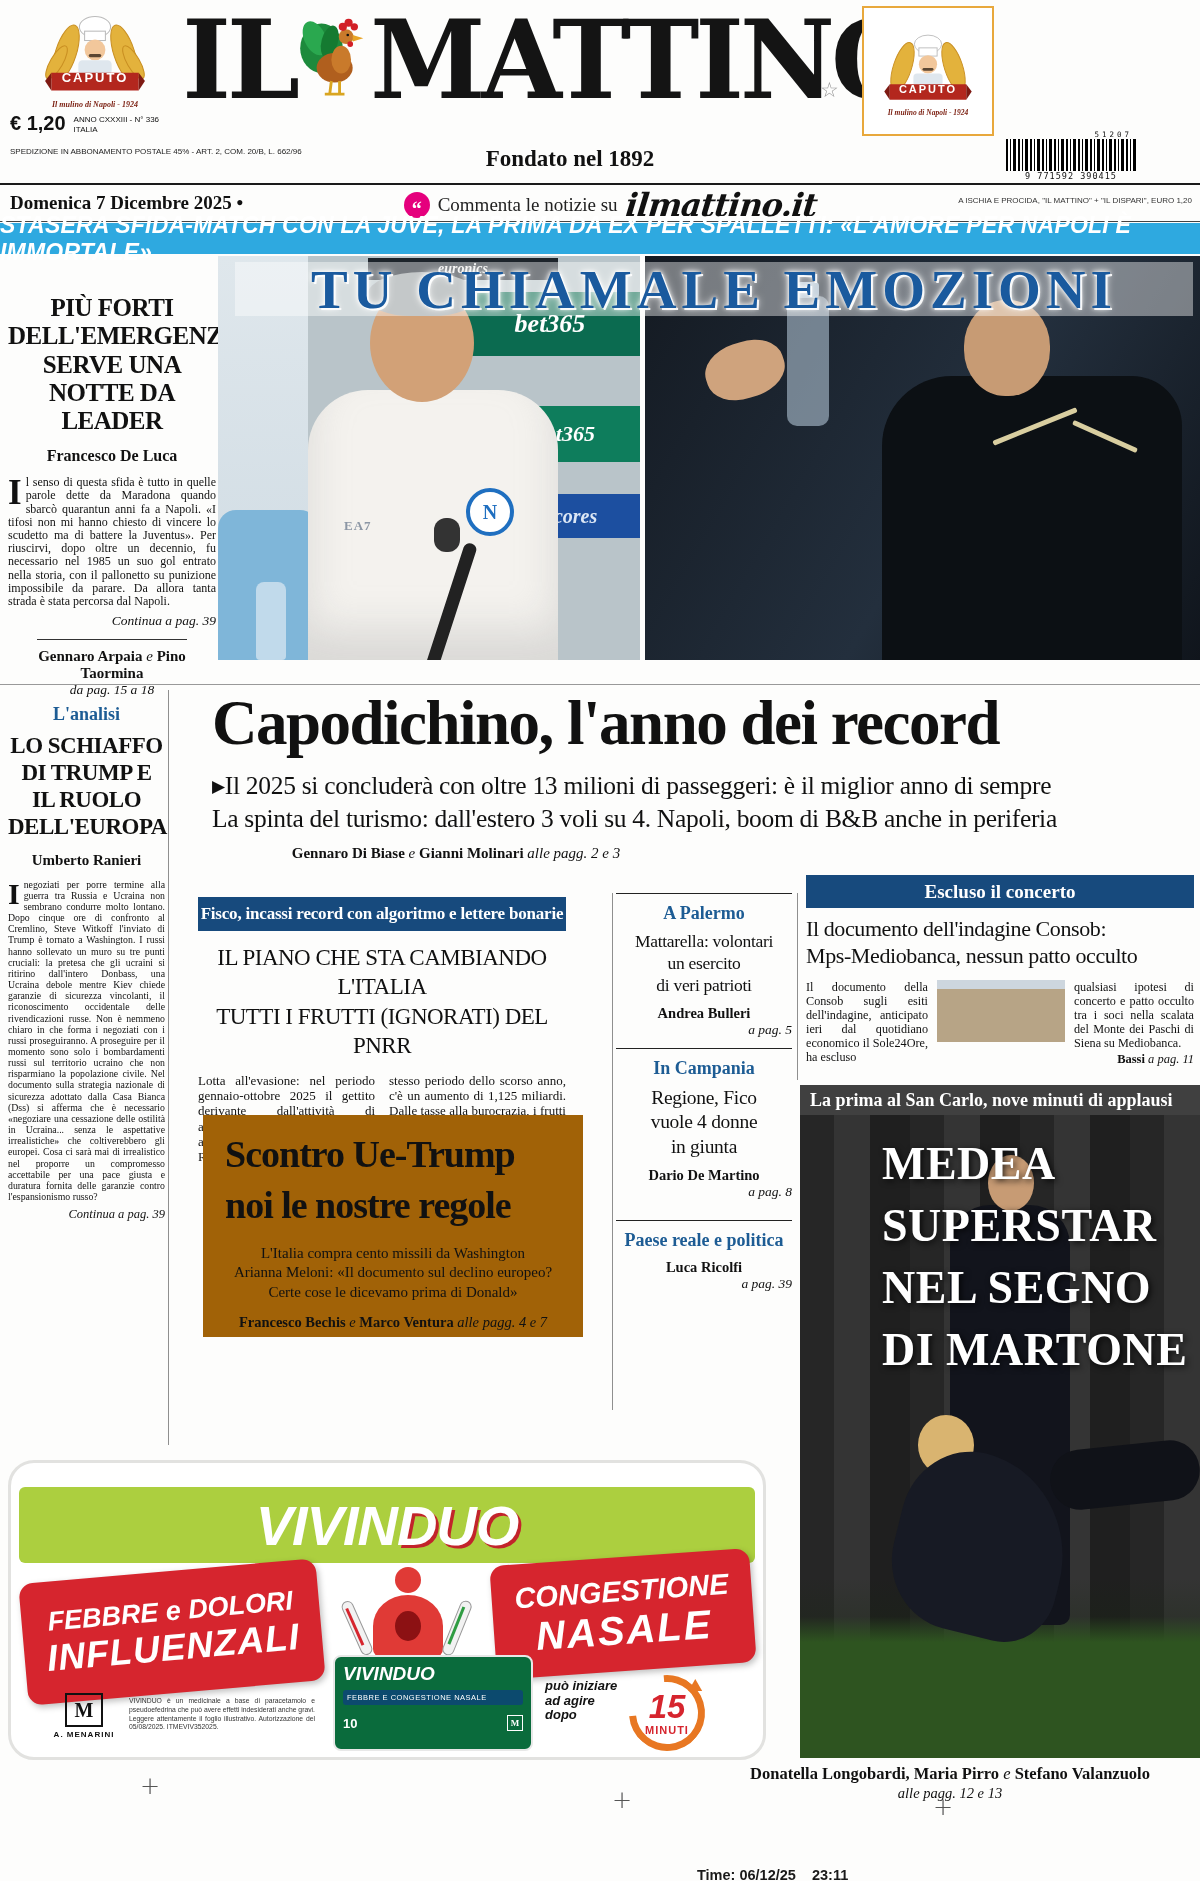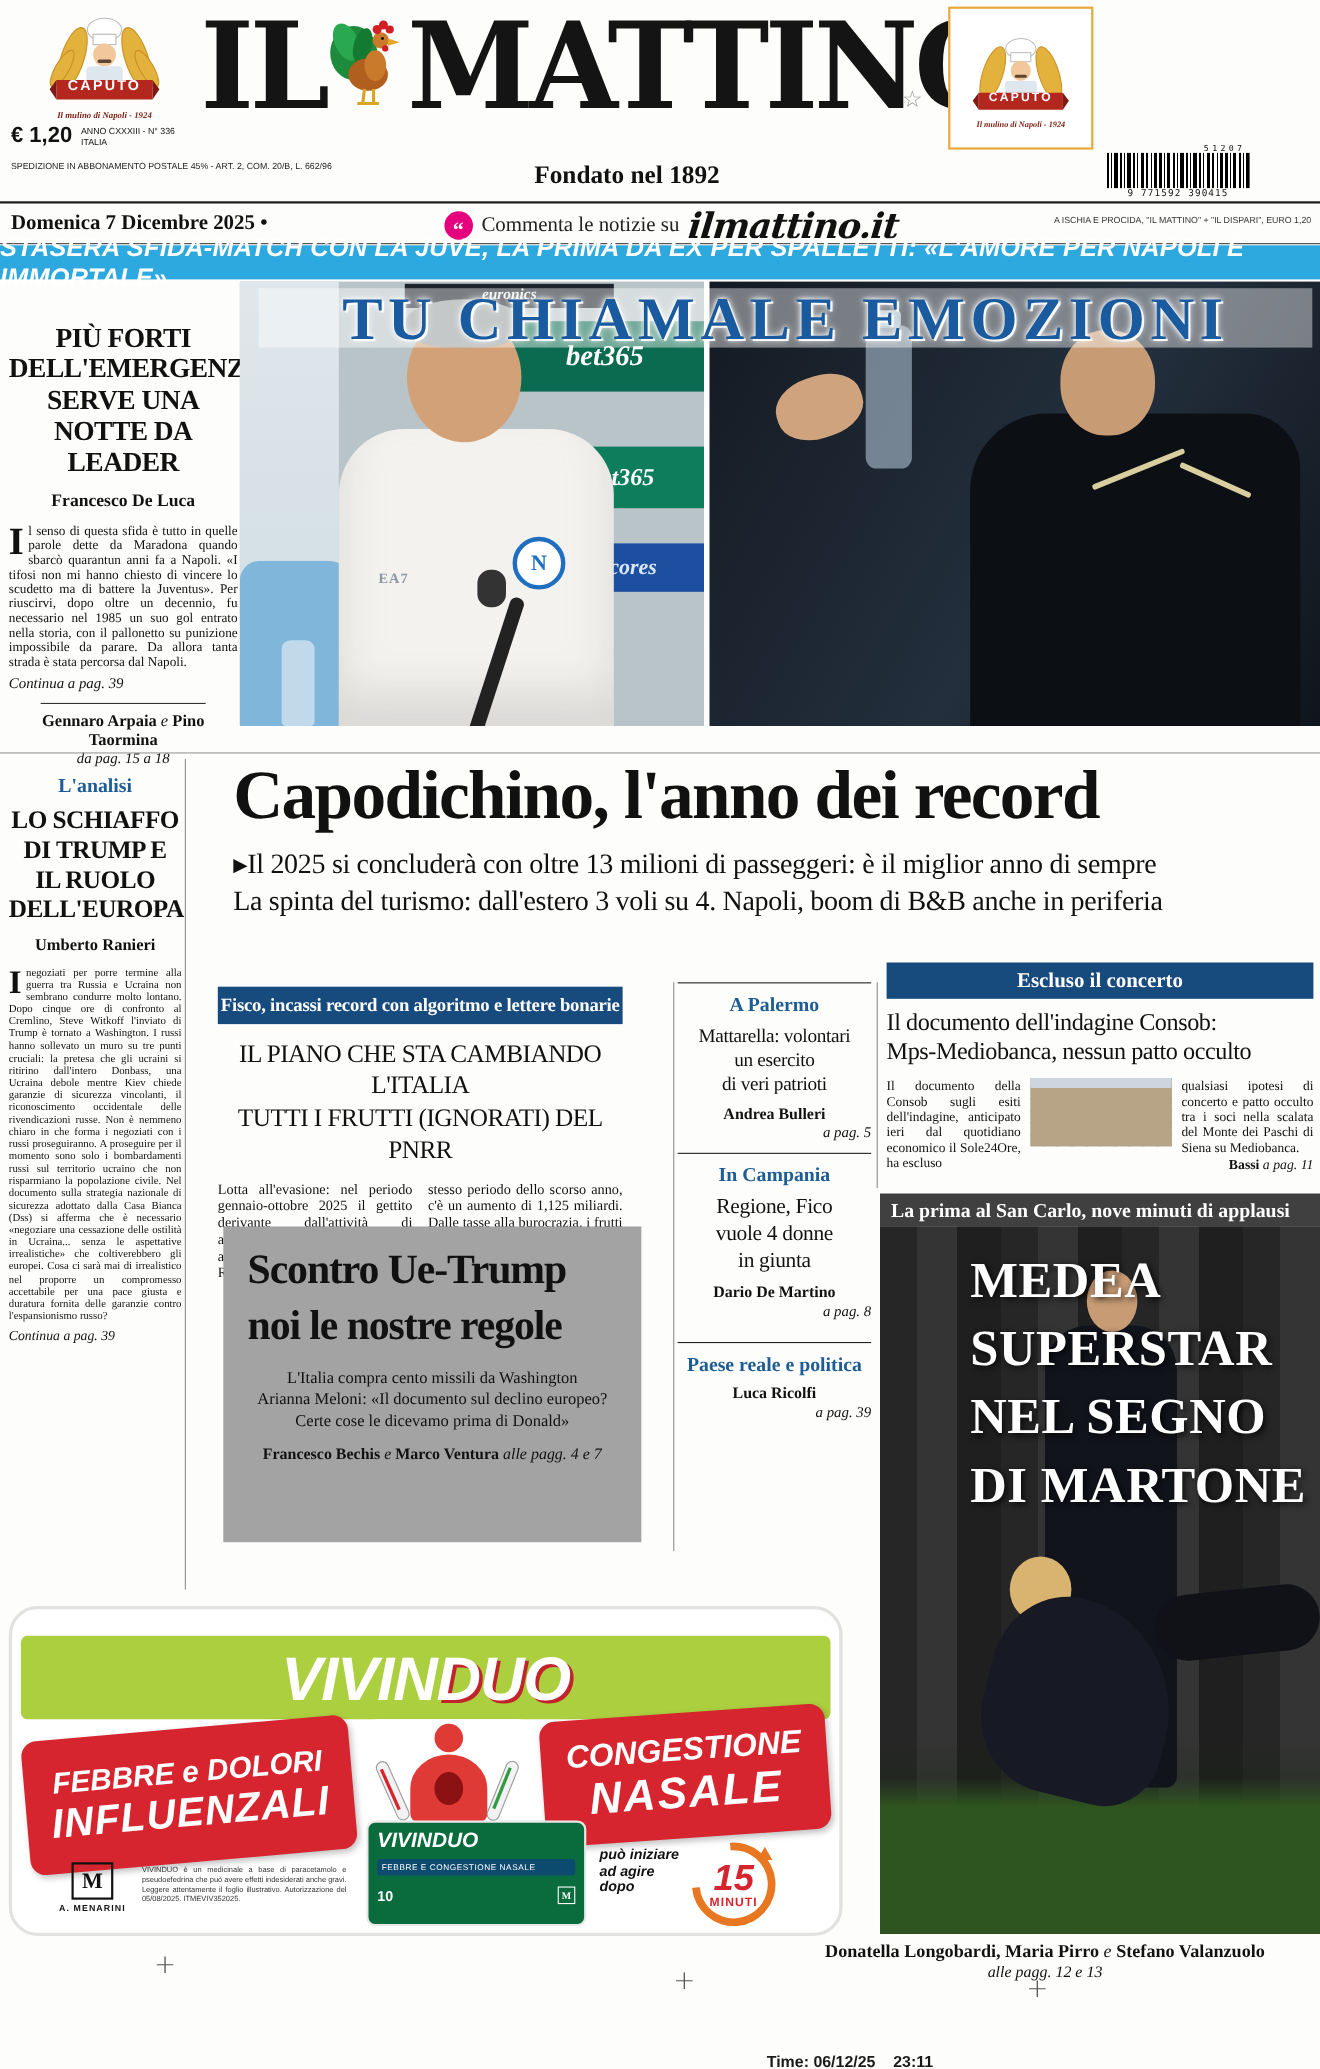--- a/index.html
+++ b/index.html
@@ -51,21 +51,21 @@
           align-items:center;justify-content:center;font-family:"Liberation Sans",sans-serif;
           font-weight:bold;font-style:italic;font-size:23px;letter-spacing:0.2px;}
 
   
   #opinion{left:8px;top:294px;width:208px;}
   #opinion .title{font-size:25px;line-height:1.13;font-weight:bold;text-align:center;letter-spacing:-0.5px;}
   .byline{font-weight:bold;text-align:center;}
   #opinion .byline{font-size:16px;margin-top:12px;}
   #opinion .body{margin-top:11px;font-size:12px;line-height:1.1;}
   .dropcap{float:left;font-weight:bold;font-size:35px;line-height:0.8;padding:3px 4px 0 0;}
-  .continua{font-style:italic;font-size:13.5px;margin-top:5px;}
+  .continua{font-style:italic;font-size:13.5px;text-align:right;margin-top:5px;}
   #opinion .midrule{width:150px;height:1px;background:#333;margin:10px auto 8px auto;}
   .authors{font-size:15px;text-align:center;font-weight:bold;}
   .authors .it{font-style:italic;font-weight:normal;}
   .pageref{font-style:italic;font-size:13.5px;text-align:center;}
 
   
   .photo{overflow:hidden;}
   #photo-conte{left:218px;top:256px;width:422px;height:404px;background:#b9c4c9;}
   #photo-spalletti{left:645px;top:256px;width:555px;height:404px;background:linear-gradient(120deg,#141a22,#232f3d 55%,#10151c);}
   #overlay-title{left:235px;top:262px;width:958px;height:54px;background:rgba(255,255,255,0.42);
@@ -120,21 +120,21 @@
   
   #fisco{left:198px;top:897px;width:368px;}
   .navy-box{background:#174a7d;color:#fff;text-align:center;font-weight:bold;}
   #fisco .navy-box{height:34px;line-height:34px;font-size:17px;letter-spacing:-0.2px;}
   #fisco .big{margin-top:12px;font-size:23px;line-height:1.28;text-align:center;letter-spacing:-0.5px;}
   .twocol{display:flex;gap:14px;margin-top:12px;}
   .twocol .col{flex:1;font-size:13px;line-height:1.18;}
   .bassi{text-align:right;margin-top:2px;font-size:13.5px;}
 
   
-  #scontro{left:203px;top:1115px;width:380px;height:287px;background:#a3a3a3;box-sizing:border-box;padding:14px 18px;}
+  #scontro{left:203px;top:1115px;width:380px;height:222px;background:#a16207;box-sizing:border-box;padding:14px 18px;}
   #scontro .h{font-size:38px;font-weight:bold;line-height:1.34;letter-spacing:-1px;padding-left:4px;}
   #scontro .sub{margin-top:13px;text-align:center;font-size:15px;line-height:1.3;}
   #scontro .byline-row{margin-top:12px;text-align:center;font-size:14.5px;}
 
   
   #colb{left:616px;top:893px;width:176px;}
   .colb-sec{border-top:1px solid #222;padding-top:9px;box-sizing:border-box;}
   .colb-sec .kicker{font-size:18px;}
   .colb-title{text-align:center;margin-top:7px;line-height:1.25;letter-spacing:-0.3px;}
   #sec-palermo{height:155px;}
@@ -398,20 +398,24 @@
   <div class="vr" style="left:168px;top:690px;height:755px;"></div>
   <div class="vr" style="left:612px;top:893px;height:517px;"></div>
   <div class="vr" style="left:797px;top:893px;height:187px;"></div>
 
   <div class="abs" id="lead">
     <div id="lead-headline">Capodichino, l'anno dei record</div>
     <div class="deck" style="margin-top:14px;">
       <span class="arrow">▶</span><span>Il 2025 si concluderà con oltre 13 milioni di passeggeri: è il miglior anno di sempre</span>
     </div>
     <div class="deck">La spinta del turismo: dall'estero 3 voli su 4. Napoli, boom di B&amp;B anche in periferia</div>
+    <div class="byline-row">
+      <span class="bl-b">Gennaro Di Biase</span> <span class="bl-i">e</span>
+      <span class="bl-b">Gianni Molinari</span> <span class="bl-i">alle pagg. 2 e 3</span>
+    </div>
   </div>
 
   <div class="abs" id="fisco">
     <div class="navy-box">Fisco, incassi record con algoritmo e lettere bonarie</div>
     <div class="big">
       <div>IL PIANO CHE STA CAMBIANDO L'ITALIA</div>
       <div>TUTTI I FRUTTI (IGNORATI) DEL PNRR</div>
     </div>
     <div class="twocol">
       <div class="col just">Lotta all'evasione: nel periodo gennaio-ottobre 2025 il gettito derivante dall'attività di accertamento e controllo si è attestato a 12,824 miliardi. Rispetto allo</div>

